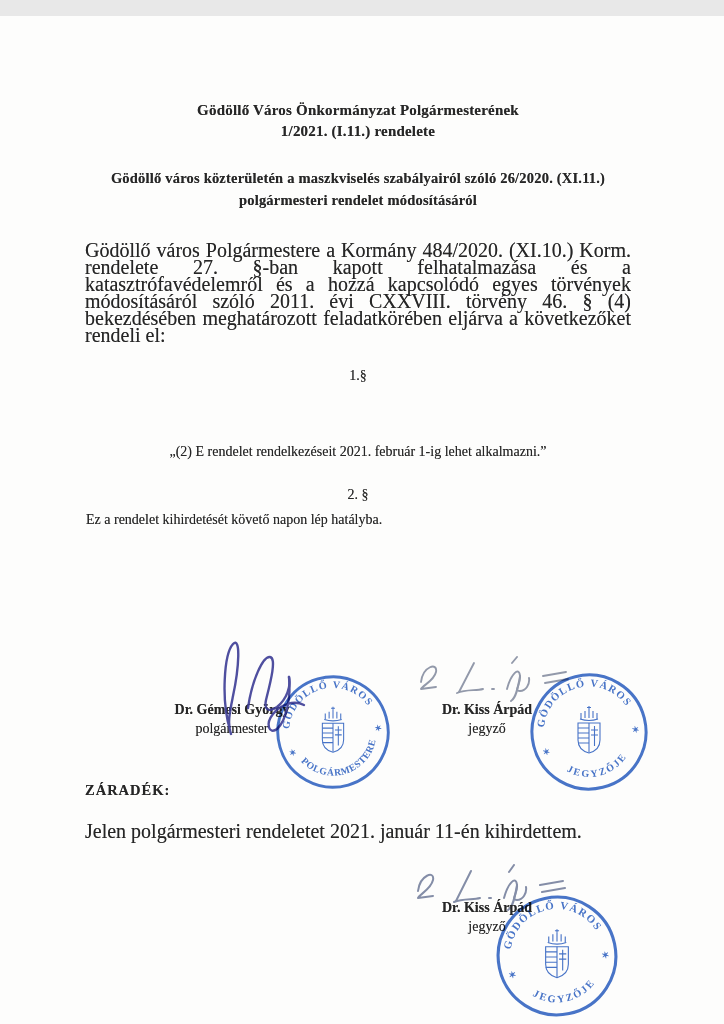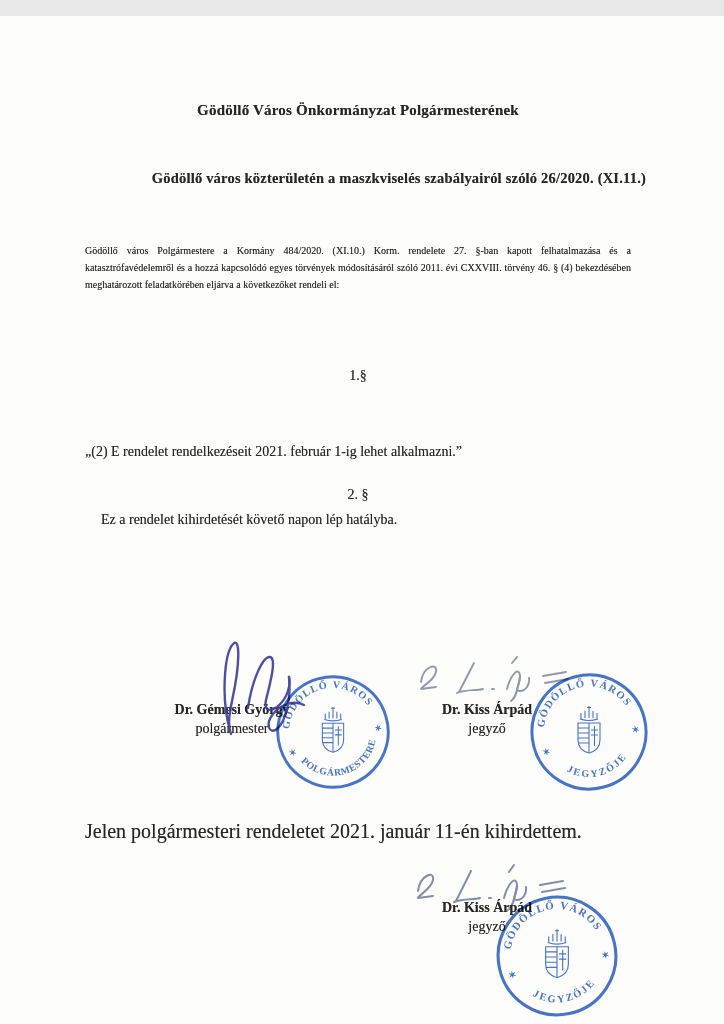--- a/index.html
+++ b/index.html
@@ -12,51 +12,53 @@
     font-family:"Liberation Serif","DejaVu Serif",serif;
     color:#262626;
     padding-left:6px;
   }
   .txt{ text-shadow:0 0 .5px rgba(45,45,45,.55); }
   .abs{ position:absolute; }
   .center{ text-align:center; }
   .bold{ font-weight:bold; }
 
   .title-block{ left:85px; top:84px; width:546px; font-size:15px; line-height:21px; letter-spacing:.2px; }
-  .subtitle-block{ left:70px; top:151px; width:576px; font-size:14.5px; line-height:22px; letter-spacing:.2px;text-align:right; }
-  .preamble{ left:85px; top:226px; width:546px; font-size:10px; line-height:17px; text-align:justify; }
+  .subtitle-block{ left:70px; top:151px; width:576px; font-size:14.5px; line-height:22px; letter-spacing:.2px; }
+  .preamble{ left:85px; top:226px; width:546px; font-size:20px; line-height:17px; text-align:justify; }
   .sec-head{ left:85px; top:352px; width:546px; font-size:14px; }
   .sec1-body{ left:85px; top:379px; width:546px; font-size:14px; line-height:21px; text-align:justify; }
-  .sec1-quote{ left:85px; top:428px; width:546px; font-size:14px; }
+  .sec1-quote{ left:85px; top:428px; width:546px; font-size:14px;text-align:center; }
   .sec2-head{ left:85px; top:471px; width:546px; font-size:14px; }
-  .sec2-body{ left:101px; top:496px; width:546px; font-size:14px;font-family:Liberation Serif, serif; }
+  .sec2-body{ left:86px; top:496px; width:546px; font-size:14px;font-family:Liberation Serif, serif; }
   .dateline{ left:85px; top:572px; width:400px; font-size:14px; }
   .sig-block{ width:170px; font-size:14px; line-height:19px; text-align:center; }
   .sig-mayor{ left:147px; top:684px; }
   .sig-notary{ left:402px; top:684px; }
   .sig-notary-bottom{ left:402px; top:882px; }
   .zaradek{ left:85px; top:766px; width:300px; font-size:14.5px; letter-spacing:1px; }
   .closing-line{ left:85px; top:804px; width:546px; font-size:20px; }
 
   .stamp{ position:absolute; mix-blend-mode:multiply; opacity:.93; }
   .stamp text{ font-family:"Liberation Serif","DejaVu Serif",serif; font-weight:bold; }
   .ink{ position:absolute; }
   .ink path{ fill:none; stroke-linecap:round; stroke-linejoin:round; }
 </style>
 </head>
 <body>
 
 <div class="page">
 
   <div class="abs txt title-block center bold">
     <div>Gödöllő Város Önkormányzat Polgármesterének</div>
+    <div>1/2021. (I.11.) rendelete</div>
   </div>
 
   <div class="abs txt subtitle-block center bold">
     <div>Gödöllő város közterületén a maszkviselés szabályairól szóló  26/2020. (XI.11.)</div>
+    <div>polgármesteri rendelet módosításáról</div>
   </div>
 
   <div class="abs txt preamble">Gödöllő város Polgármestere a Kormány 484/2020. (XI.10.) Korm. rendelete 27. §-ban kapott felhatalmazása és a katasztrófavédelemről és a hozzá kapcsolódó egyes törvények módosításáról szóló 2011. évi CXXVIII. törvény 46. § (4) bekezdésében meghatározott feladatkörében eljárva a következőket rendeli el:</div>
 
   <div class="abs txt sec-head center">1.§</div>
   <div class="abs txt sec1-quote">„(2) E rendelet rendelkezéseit 2021. február 1-ig lehet alkalmazni.”</div>
 
   <div class="abs txt sec-head sec2-head center">2. §</div>
   <div class="abs txt sec2-body">Ez a rendelet kihirdetését követő napon lép hatályba.</div>
 
@@ -85,20 +87,21 @@
       <path d="M 44,38 L 59,9"></path>
       <path d="M 42,39 C 51,35 61,37 68,35"></path>
       <path d="M 77,35 l 2,0"></path>
       <path d="M 97,9 L 102,3"></path>
       <path d="M 92,35 C 96,20 104,12 105,22 C 106,31 98,37 105,37 C 111,37 115,30 114,24"></path>
       <path d="M 105,22 C 103,34 101,44 96,47"></path>
       <path d="M 128,22 L 151,18 M 130,29 L 153,25"></path>
     </g>
   </svg>
 
+  <div class="abs txt zaradek bold">ZÁRADÉK:</div>
   <div class="abs txt closing-line">Jelen polgármesteri rendeletet 2021. január 11-én kihirdettem.</div>
 
   <svg class="ink" style="left:410px;top:845px;width:165px;height:52px;" viewBox="0 0 165 52">
     <g stroke="#7e88a3" stroke-width="2" opacity="0.95">
       <path d="M 8,30 C 10,14 25,9 23,19 C 21,28 10,33 8,37 L 23,35"></path>
       <path d="M 46,40 L 61,10"></path>
       <path d="M 44,41 C 53,37 63,39 70,37"></path>
       <path d="M 79,37 l 2,0"></path>
       <path d="M 99,11 L 104,4"></path>
       <path d="M 94,37 C 98,22 106,14 107,24 C 108,33 100,39 107,39 C 113,39 117,32 116,26"></path>

